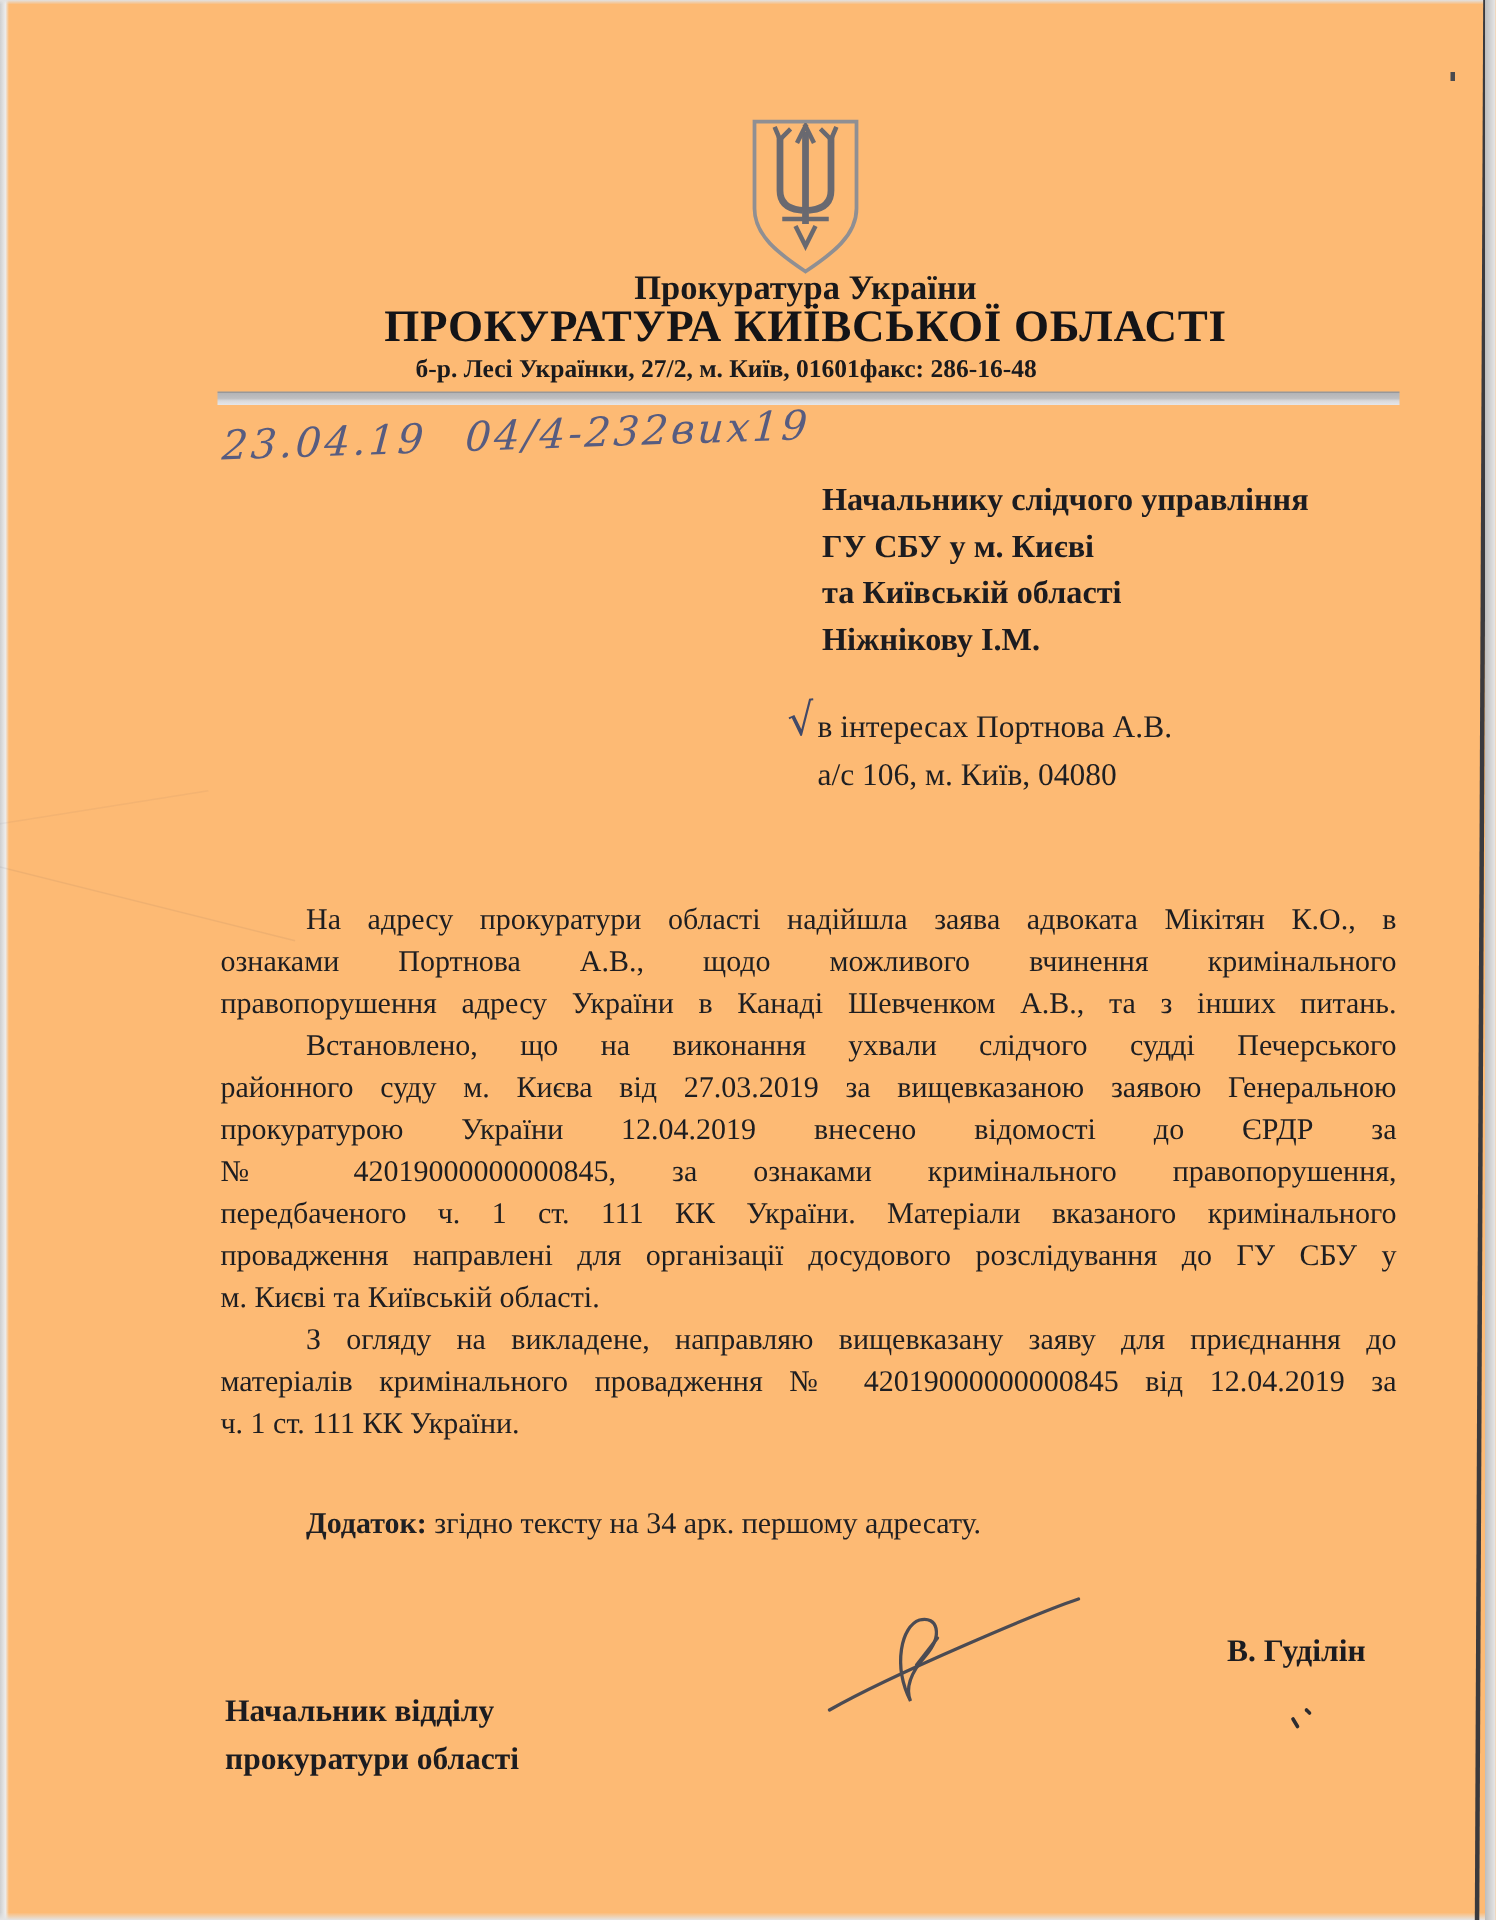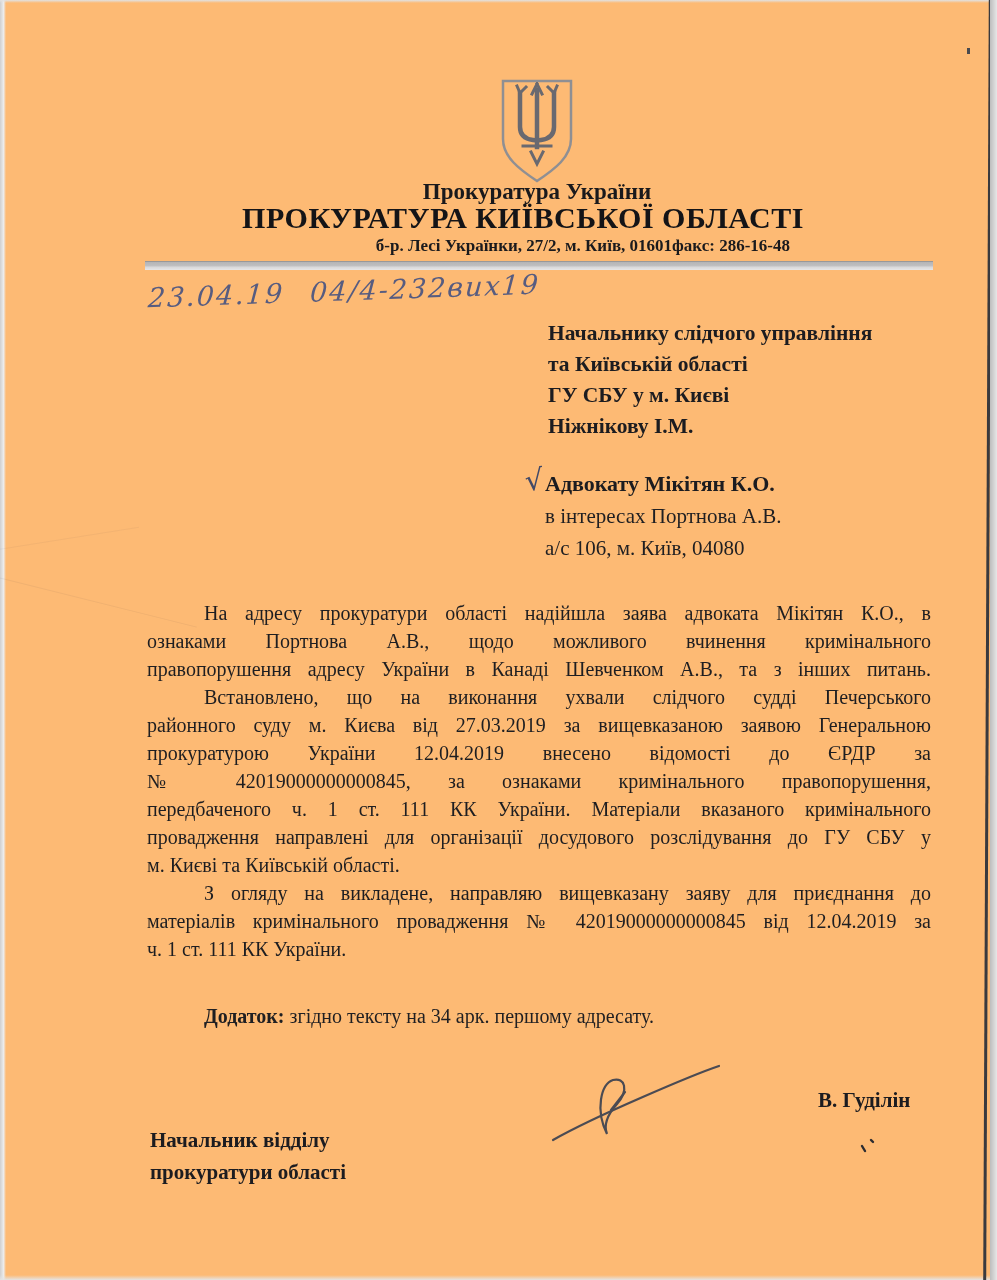--- a/index.html
+++ b/index.html
@@ -24,24 +24,24 @@
   .speck-tr { position:absolute; left:967px; top:48px; width:3px; height:6px; background:#4a4a4e; }
   .crease-1 { position:absolute; left:-20px; top:600px; width:220px; height:1px;
               background:rgba(60,60,70,0.07); transform:rotate(14deg); }
   .crease-2 { position:absolute; left:-30px; top:540px; width:170px; height:1px;
               background:rgba(60,60,70,0.05); transform:rotate(-9deg); }
 
   
   .emblem { position:absolute; left:497px; top:77px; }
   .org-parent { position:absolute; left:237px; top:179px; width:600px; text-align:center;
                 font-weight:bold; font-size:23px; color:#19191c; }
-  .org-name   { position:absolute; left:133px; top:201px; width:780px; text-align:center;
+  .org-name   { position:absolute; left:147px; top:201px; width:780px; text-align:center;
                 font-weight:bold; font-size:30px; letter-spacing:0.5px; color:#141417; }
   .addr-row   { position:absolute; left:277px; top:236px; width:513px;
-                display:flex; justify-content:flex-end;
+                display:flex; justify-content:flex-start;
                 font-weight:bold; font-size:17px; color:#1a1a1d; }
   .divider { position:absolute; left:145px; top:261px; width:788px; height:9px;
              border-top:1px solid #98989a;
              background:linear-gradient(180deg,#b4b4b6 0%,#bfbfc1 45%,#d9d9db 65%,#e6e6e8 100%); }
 
   
   .handwriting { position:absolute; left:148px; top:275px; width:420px;
                  font-family:"DejaVu Serif",serif; font-style:italic;
                  font-size:27px; letter-spacing:2px; color:#575c80;
                  transform:rotate(-2deg) skewX(-6deg); }
@@ -110,29 +110,28 @@
     <span>факс: 286-16-48</span>
   </div>
   <div class="divider"></div>
 
   <div class="handwriting">
     <span>23.04.19</span><span class="hw-num">04/4-232вих19</span>
   </div>
 
   <div class="recipient-primary">
     <div>Начальнику слідчого управління</div>
+    <div>ГУ СБУ у м. Києві</div>
     <div>та Київській області</div>
-    <div>ГУ СБУ у м. Києві</div>
     <div>Ніжнікову І.М.</div>
   </div>
 
   <div class="recipient-secondary">
     <div style="position:relative;">
       <span class="checkmark">√</span>
-      <span class="adv-name">Адвокату Мікітян К.О.</span>
     </div>
     <div>в інтересах Портнова А.В.</div>
     <div>а/с 106, м. Київ, 04080</div>
   </div>
 
   <div class="body-text">
     <div class="ln indent">На адресу прокуратури області надійшла заява адвоката Мікітян К.О., в</div>
     <div class="ln">ознаками Портнова А.В., щодо можливого вчинення кримінального</div>
     <div class="ln">правопорушення адресу України в Канаді Шевченком А.В., та з інших питань.</div>
     <div class="ln indent">Встановлено, що на виконання ухвали слідчого судді Печерського</div>

